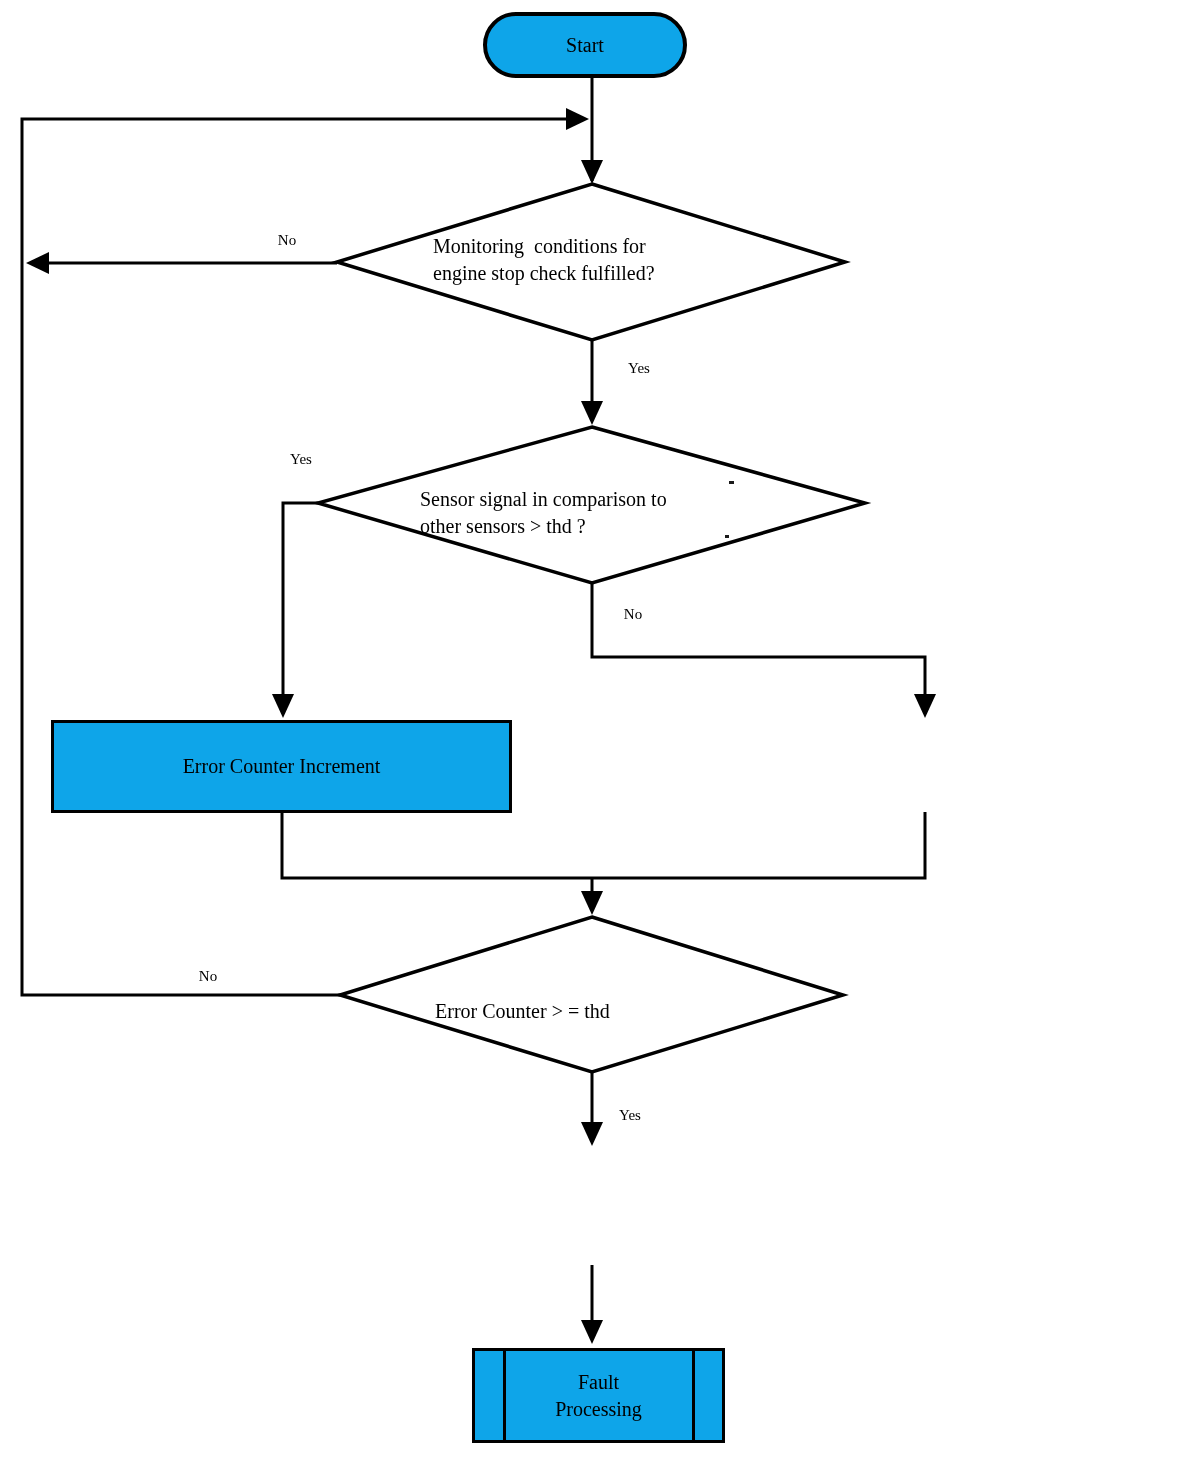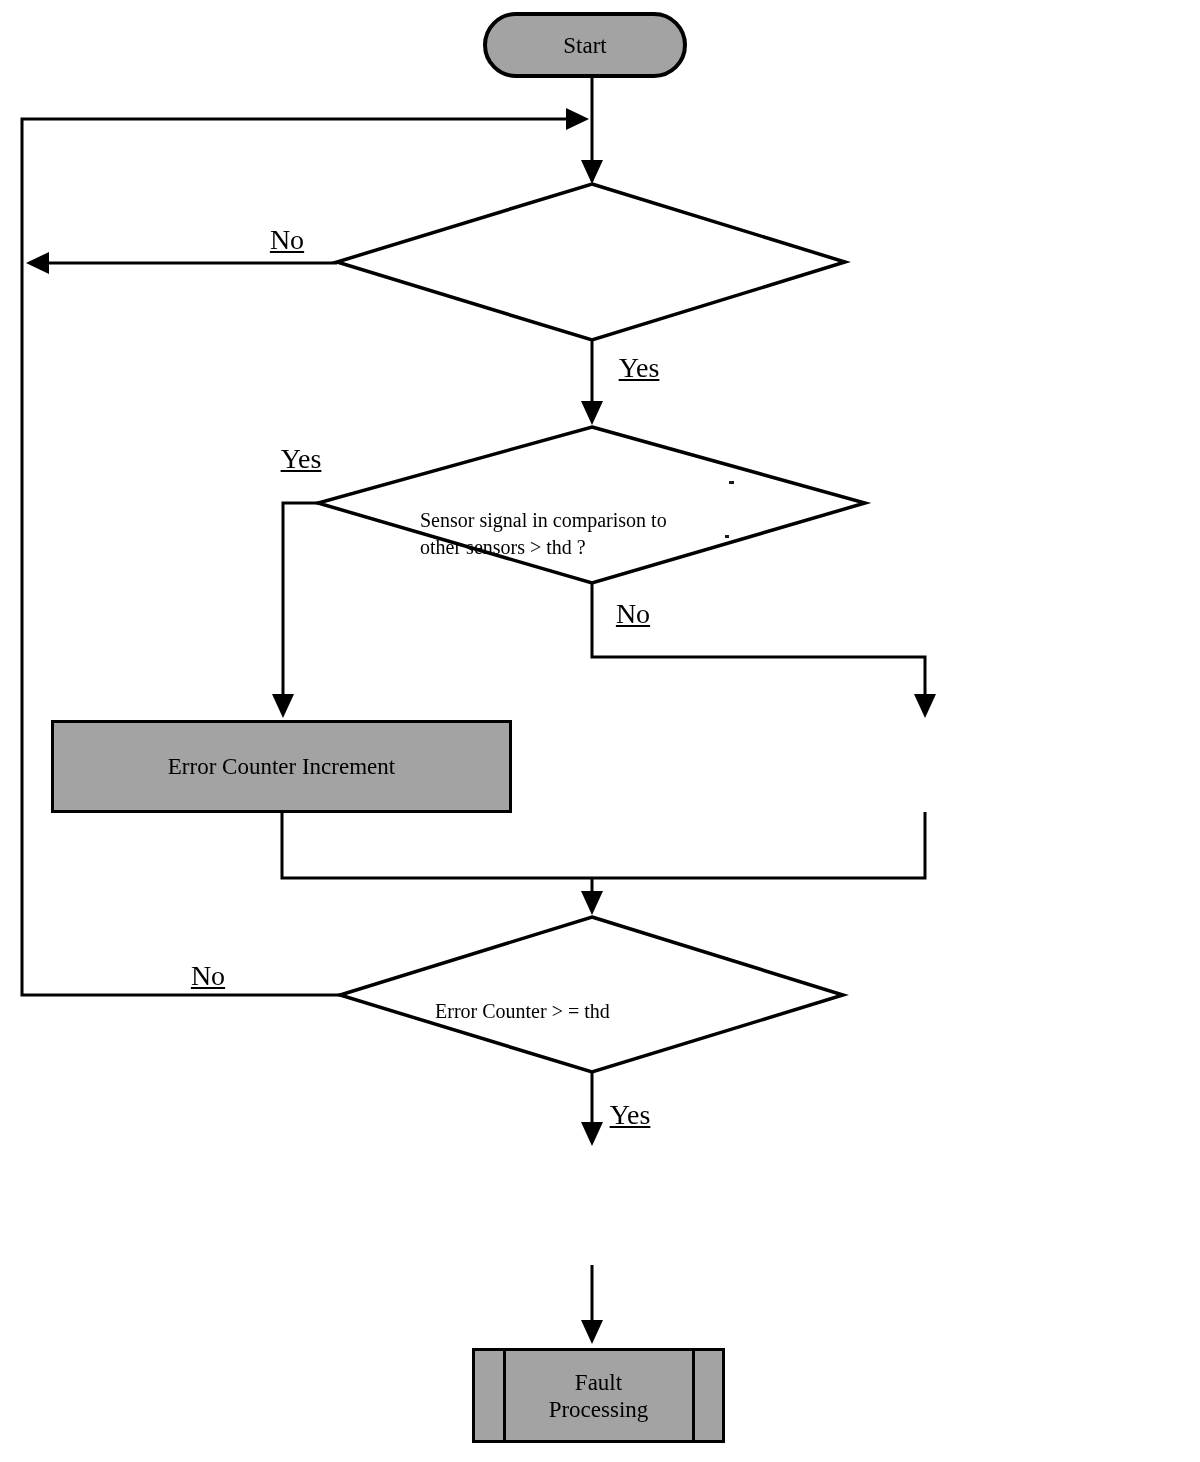--- a/index.html
+++ b/index.html
@@ -10,25 +10,25 @@
     background: #ffffff;
     font-family: "Liberation Serif", "DejaVu Serif", serif;
     color: #000000;
     overflow: hidden;
   }
   .wires { position: absolute; left: 0; top: 0; }
   .node {
     position: absolute;
     box-sizing: border-box;
     border: 3px solid #000000;
-    background: #a3a3a3;
+    background: #0ea5e9;
     display: flex;
     align-items: center;
     justify-content: center;
-    font-size: 23px;
+    font-size: 20px;
     text-align: center;
     line-height: 27px;
   }
   .terminator { border-radius: 34px; border-width: 4px; }
   .predef { padding: 0; }
   .vbar {
     position: absolute;
     top: 0; bottom: 0;
     width: 3px;
     background: #000000;
@@ -38,23 +38,22 @@
   .dlabel {
     position: absolute;
     font-size: 20px;
     line-height: 27px;
     white-space: pre-wrap;
     text-align: left;
   }
   .elabel {
     position: absolute;
     transform: translate(-50%, -50%);
-    font-size: 28px;
+    font-size: 15px;
     white-space: nowrap;
-    text-decoration: underline;
   }
   .pre { white-space: pre-wrap; }
   .dot { position: absolute; background: #1a1a1a; }
 </style>
 </head>
 <body>
 
 <div class="canvas">
 
   <svg class="wires" width="1200" height="1462" viewBox="0 0 1200 1462">
@@ -109,22 +108,24 @@
 
 
 
   <div class="node predef" style="left:472px; top:1348px; width:253px; height:95px;">
     <div class="vbar left"></div>
     <div class="vbar right"></div>
     <span class="pre">Fault
 Processing</span>
   </div>
 
+  <div class="dlabel" style="left:433px; top:233px;">Monitoring  conditions for
+engine stop check fulfilled?</div>
 
-  <div class="dlabel" style="left:420px; top:486px;margin-top:21px;">Sensor signal in comparison to
+  <div class="dlabel" style="left:420px; top:486px;">Sensor signal in comparison to
 other sensors &gt; thd ?</div>
 
   <div class="dlabel" style="left:435px; top:983px;margin-top:15px;">Error Counter &gt; = thd</div>
 
   <div class="elabel" style="left:287px; top:240px;">No</div>
 
   <div class="elabel" style="left:639px; top:368px;">Yes</div>
 
   <div class="elabel" style="left:301px; top:459px;">Yes</div>
 

